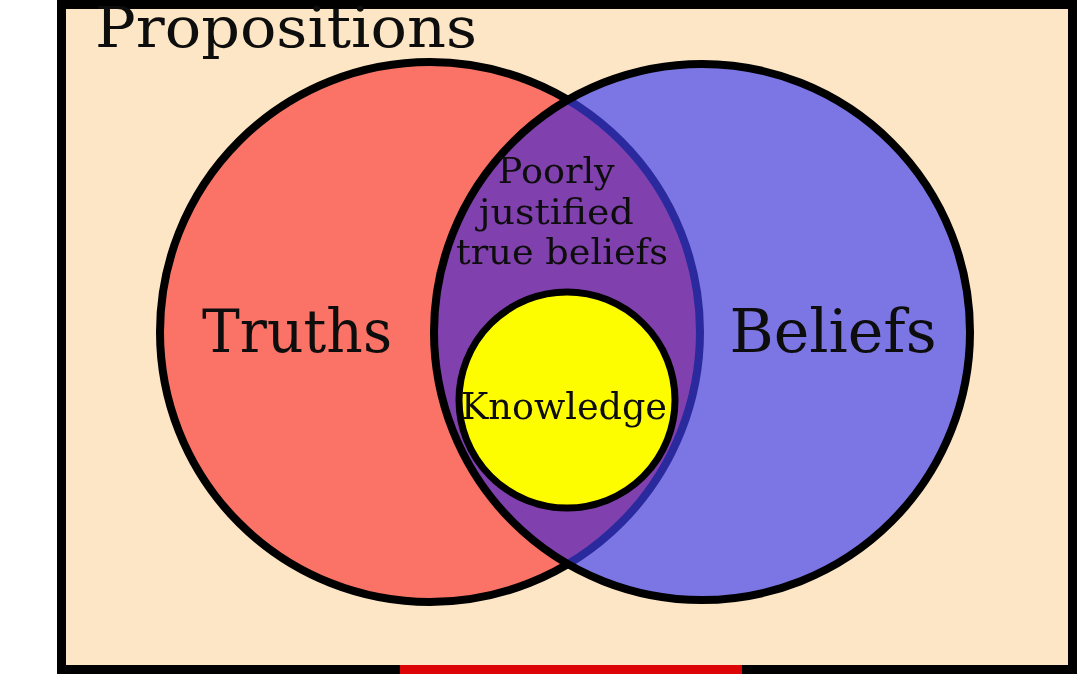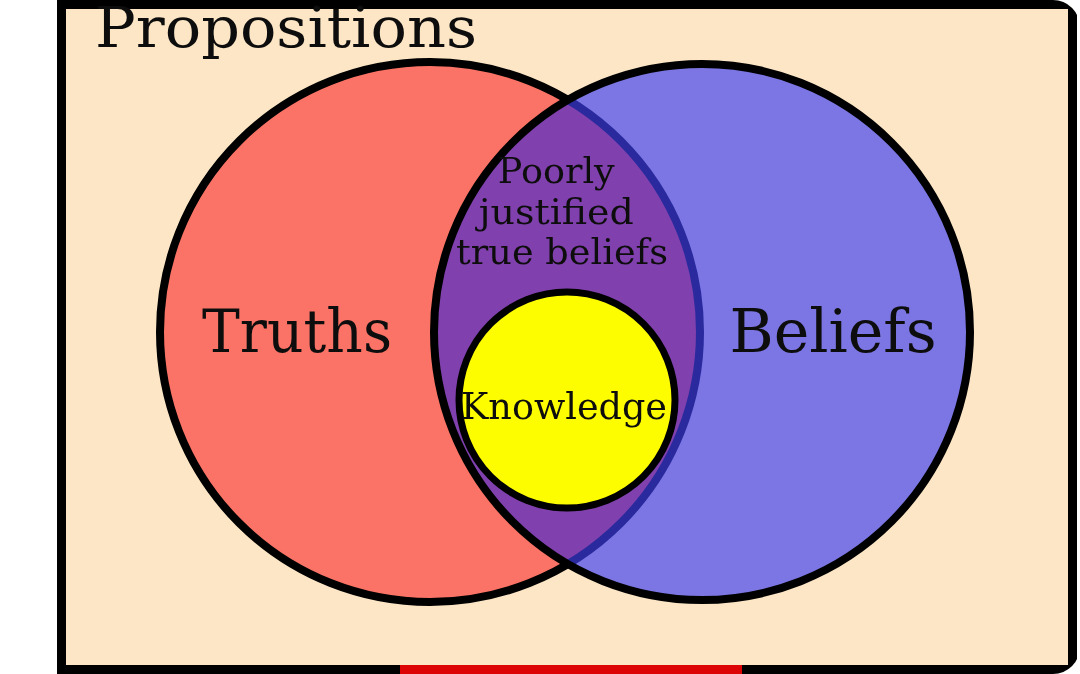--- a/index.html
+++ b/index.html
@@ -6,21 +6,20 @@
     margin: 0;
     padding: 0;
     background: #ffffff;
   }
   .stage {
     position: relative;
     width: 1080px;
     height: 674px;
     overflow: hidden;
     background: #ffffff;
-    border-radius: 27px;
   }
   svg {
     display: block;
     width: 1080px;
     height: 674px;
   }
   text {
     font-family: "DejaVu Serif", "Liberation Serif", serif;
     fill: #0d0d0d;
   }

